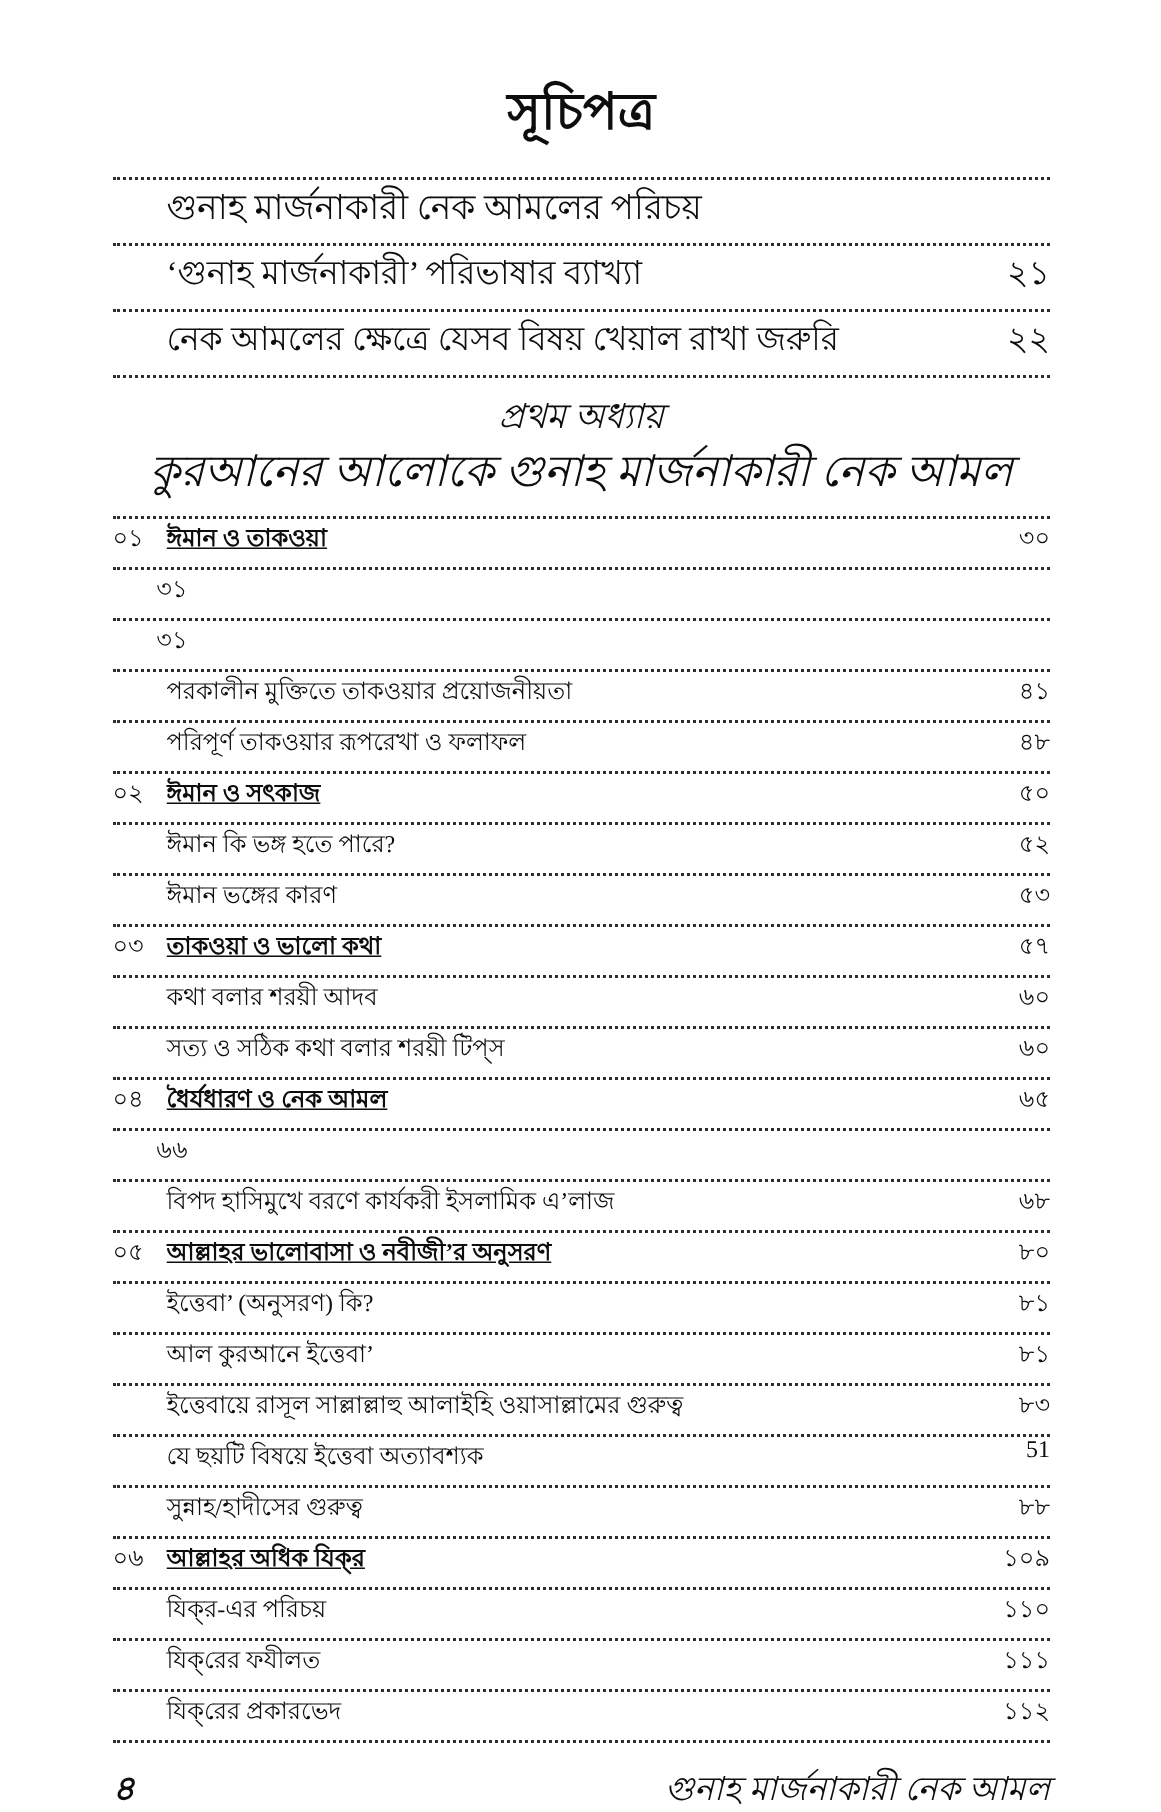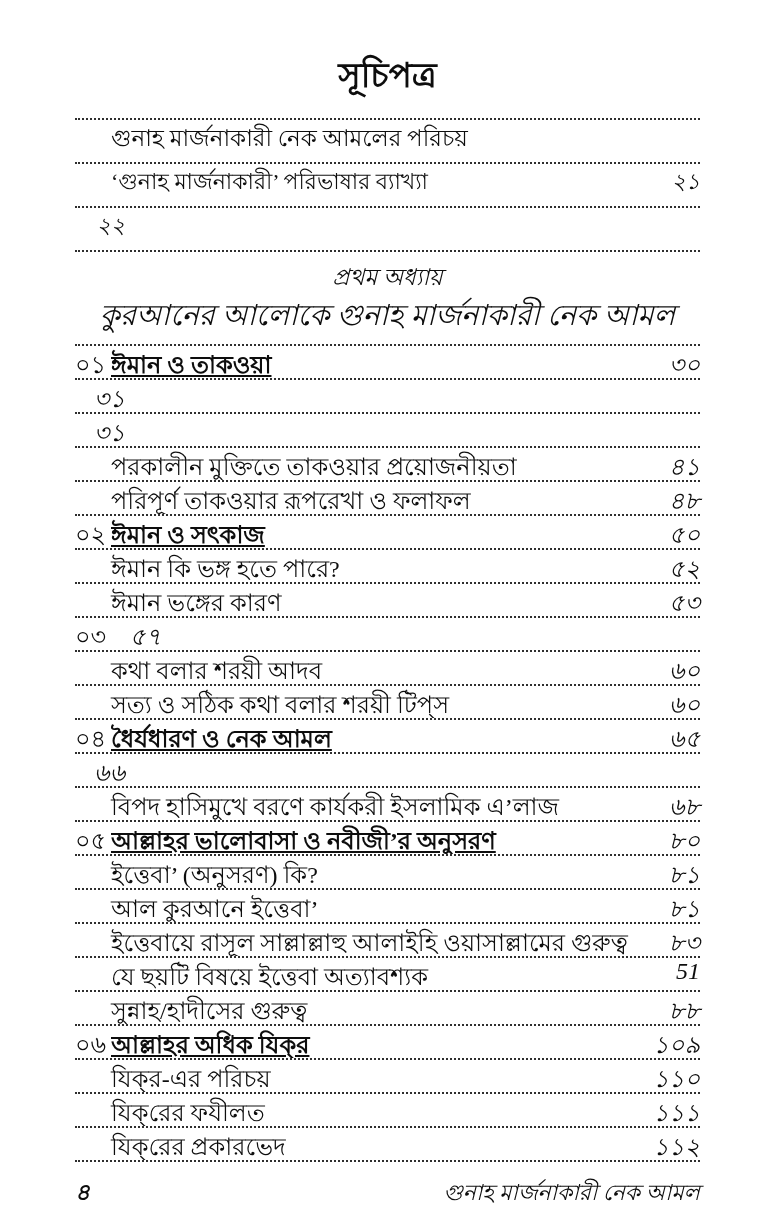--- a/index.html
+++ b/index.html
@@ -30,40 +30,39 @@
     border-top: 2px dotted #2e2e2e;
   }
   .toc-group.g1 {
     margin-top: 18px;
   }
   .row {
     display: flex;
     border-bottom: 2px dotted #2e2e2e;
   }
   .g1 .row { height: 42px; font-size: 22px; }
-  .g2 .row { height: 32px; font-size: 24px; }
+  .g2 .row { height: 32px; font-size: 16px; }
   .row .num {
     flex: none;
     width: 36px;
     font-weight: normal;
   }
   .row .label {
     flex: 1;
     padding-left: 36px;
     white-space: nowrap;
     overflow: hidden;
   }
   .row.has-num .label { padding-left: 0; }
   .row.bold .label { font-weight: bold; text-decoration: underline; }
   .row.group-header .label { font-size: 23px; }
   .row .pageno {
     flex: none;
     min-width: 50px;
     text-align: right;
-    font-style: italic;
   }
   .part {
     text-align: center;
     padding: 10px 0 8px 0;
     font-style: italic;
   }
   .part-line1 {
     font-size: 23px;
     line-height: 32px;
   }
@@ -95,20 +94,21 @@
   <div class="toc-group g1" id="group1">
       <div class="row group-header">
         <span class="label">গুনাহ মার্জনাকারী নেক আমলের পরিচয়</span>
         <span class="pageno"></span>
       </div>
       <div class="row">
         <span class="label">‘গুনাহ মার্জনাকারী’ পরিভাষার ব্যাখ্যা</span>
         <span class="pageno">২১</span>
       </div>
       <div class="row">
+        <span class="label">নেক আমলের ক্ষেত্রে যেসব বিষয় খেয়াল রাখা জরুরি</span>
         <span class="pageno">২২</span>
       </div>
     </div>
 
   <div class="part">
     <div class="part-line1">প্রথম অধ্যায়</div>
     <div class="part-line2">কুরআনের আলোকে গুনাহ মার্জনাকারী নেক আমল</div>
   </div>
 
   <div class="toc-group g2" id="group2">
@@ -139,20 +139,21 @@
       <div class="row">
         <span class="label">ঈমান কি ভঙ্গ হতে পারে?</span>
         <span class="pageno">৫২</span>
       </div>
       <div class="row">
         <span class="label">ঈমান ভঙ্গের কারণ</span>
         <span class="pageno">৫৩</span>
       </div>
       <div class="row bold has-num">
         <span class="num">০৩</span>
+        <span class="label">তাকওয়া ও ভালো কথা</span>
         <span class="pageno">৫৭</span>
       </div>
       <div class="row">
         <span class="label">কথা বলার শরয়ী আদব</span>
         <span class="pageno">৬০</span>
       </div>
       <div class="row">
         <span class="label">সত্য ও সঠিক কথা বলার শরয়ী টিপ্‌স</span>
         <span class="pageno">৬০</span>
       </div>

